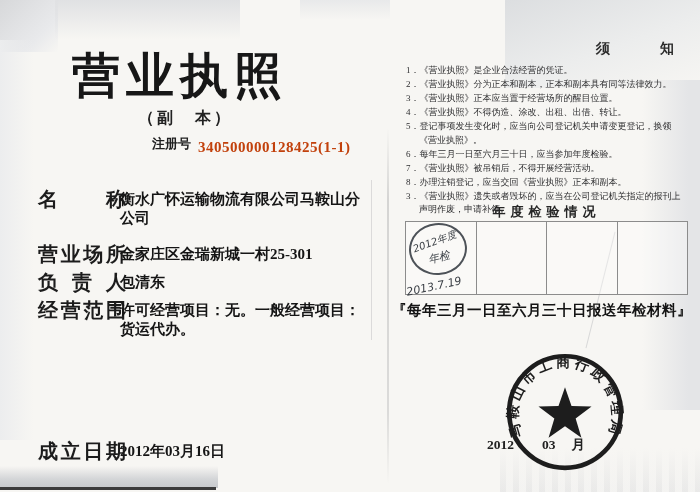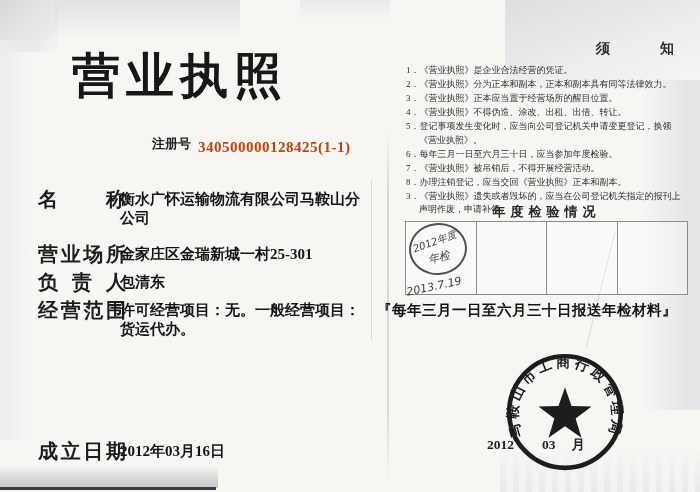--- a/index.html
+++ b/index.html
@@ -111,21 +111,21 @@
     color:#3a3f45; font-family:"DejaVu Sans","Liberation Sans",sans-serif; font-style:italic;
   }
   .hw-l1 { font-size:10px; transform:rotate(-14deg) translate(-2px,-1px); white-space:nowrap; }
   .hw-l2 { font-size:11px; transform:rotate(-8deg) translate(0,1px); }
   .hw-l3 {
     position:absolute; left:0px; bottom:1px; white-space:nowrap;
     font-family:"DejaVu Sans","Liberation Sans",sans-serif; font-style:italic;
     font-size:11px; color:#3a3f45; transform:rotate(-12deg);
   }
   .insp-footnote {
-    position:absolute; left:377px; top:301px; width:300px; text-align:center;
+    position:absolute; left:392px; top:301px; width:300px; text-align:center;
     font-size:14.5px; font-weight:bold; color:#141414; letter-spacing:.5px;
     white-space:nowrap;
   }
 
   
   .issue-date {
     position:absolute; left:487px; top:436px;
     font-size:13.5px; font-weight:600; color:#222; z-index:1; white-space:nowrap;
   }
   .issue-date .gap1 { display:inline-block; width:28px; }
@@ -145,20 +145,21 @@
   <div class="shade sh-leftcol"></div>
   <div class="shade sh-botright"></div>
   <div class="shade sh-botright2"></div>
   <div class="shade sh-botleft"></div>
   <div class="shade sh-botline"></div>
   <div class="shade fold-main"></div>
   <div class="shade fold-left"></div>
   <div class="shade crease-right"></div>
 
   <div class="lp-title">营业执照</div>
+  <div class="lp-subtitle">（副　本）</div>
   <div class="lp-reglabel">注册号</div>
   <div class="lp-regnum">340500000128425(1-1)</div>
 
   <div class="field f-name">
     <span class="field-label">名称</span>
     <span class="field-value">衡水广怀运输物流有限公司马鞍山分公司</span>
   </div>
   <div class="field f-place">
     <span class="field-label">营业场所</span>
     <span class="field-value">金家庄区金瑞新城一村25-301</span>

